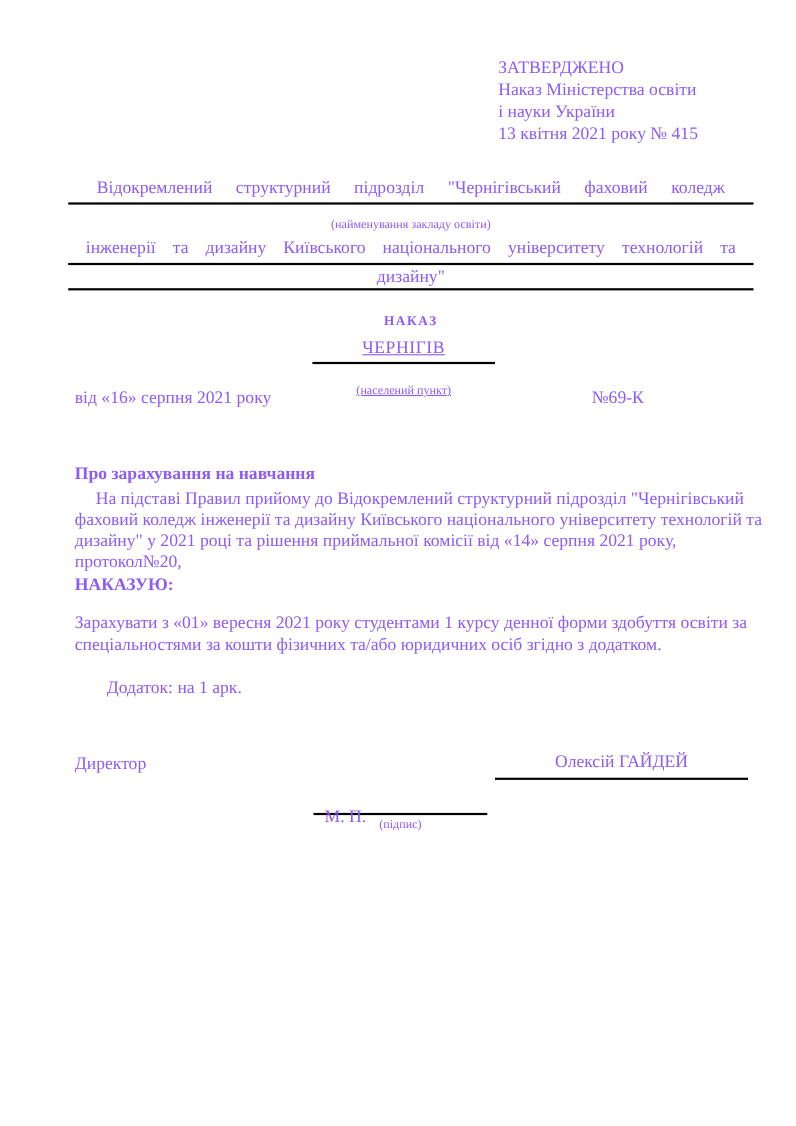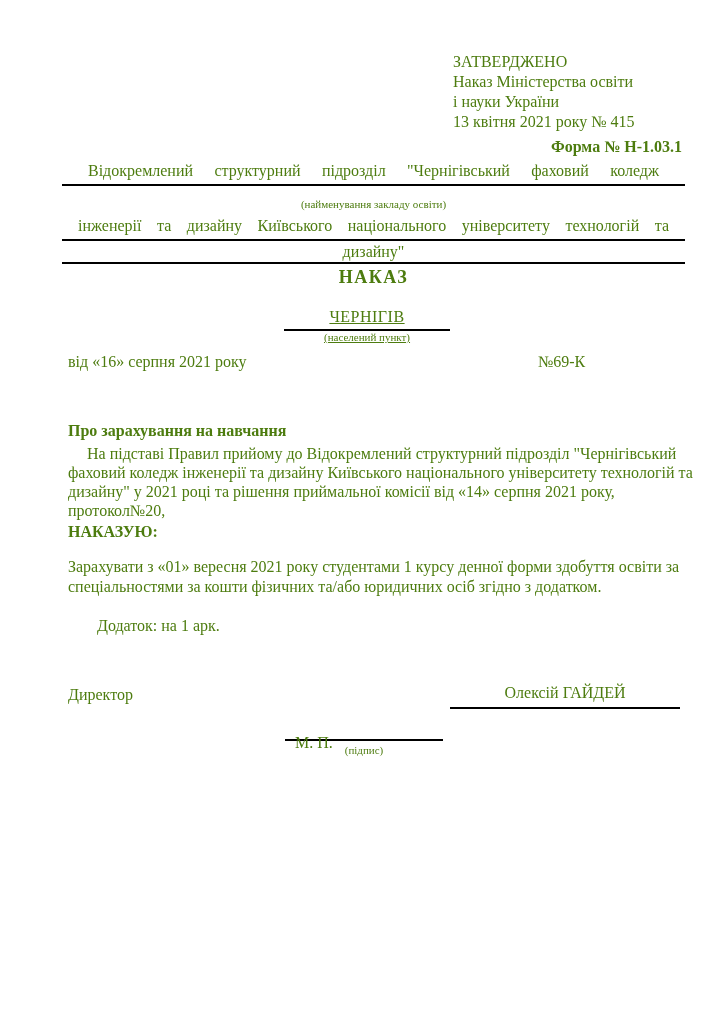--- a/index.html
+++ b/index.html
@@ -3,41 +3,41 @@
 <meta charset="utf-8">
 <style>
   * { margin:0; padding:0; box-sizing:border-box; }
   html,body { background:#ffffff; }
   .page {
     position:relative;
     width:724px; height:1024px;
     background:#ffffff;
     font-family:"Liberation Serif","DejaVu Serif",serif;
     font-size:16px;
-    color:#4d7c0f;
+    color:#8b5cf6;
     overflow:hidden;
   }
   .approval { position:absolute; left:453px; top:52px; line-height:20px; }
   .form-number { position:absolute; left:62px; top:138px; width:620px; text-align:right; font-weight:bold; }
 
   .institution { position:absolute; left:62px; top:161px; width:623px; text-align:center; }
   .inst-line { border-bottom:2px solid #000; line-height:20px; }
   .justified { text-align:justify; text-align-last:justify; }
   .line1 { padding:0 26px 3px 26px; }
   .inst-caption { margin:2px 0 5px 0; }
   .caption { font-size:11px; line-height:13px;margin-top:12px; }
   .line2 { padding:0 16px 3px 16px; }
   .line3 { line-height:17px; padding-bottom:2px; margin-top:2px; text-align:center; text-align-last:center; }
 
-  .order-title { position:absolute; left:62px; top:267px; width:623px; text-align:center;
-                 font-size:18px; font-weight:bold; letter-spacing:1.5px; }
+  .order-title { position:absolute; left:62px; top:284px; width:623px; text-align:center;
+                 font-size:12px; font-weight:bold; letter-spacing:1.5px; }
 
   .city-block { position:absolute; left:284px; top:308px; width:166px; text-align:center;text-decoration:underline; }
   .city-name { line-height:17px; letter-spacing:0.5px; padding-bottom:4px; border-bottom:2px solid #000; }
-  .city-block .caption { margin-top:0; }
+  .city-block .caption { margin-top:18px; }
 
   .order-date   { position:absolute; left:68px;  top:353px; }
   .order-number { position:absolute; left:538px; top:353px; }
 
   .order-subject { position:absolute; left:68px; top:398px; font-weight:bold;margin-top:24px; }
 
   .preamble { position:absolute; left:68px; top:444px; width:627px; line-height:19px; text-indent:19px; }
 
   .decree-label { position:absolute; left:68px; top:523px; font-weight:bold; }
   .decree-body  { position:absolute; left:68px; top:557px; width:627px; line-height:19.5px; }
@@ -60,21 +60,20 @@
 
 <div class="page">
 
   <div class="approval">
     <div>ЗАТВЕРДЖЕНО</div>
     <div>Наказ Міністерства освіти</div>
     <div>і науки України</div>
     <div>13 квітня 2021 року № 415</div>
   </div>
 
-  <div class="form-number">Форма № Н-1.03.1</div>
 
   <div class="institution">
     <div class="inst-line justified line1">Відокремлений структурний підрозділ "Чернігівський фаховий коледж</div>
     <div class="caption inst-caption">(найменування закладу освіти)</div>
     <div class="inst-line justified line2">інженерії та дизайну Київського національного університету технологій та</div>
     <div class="inst-line line3">дизайну"</div>
   </div>
 
   <div class="order-title">НАКАЗ</div>
 

